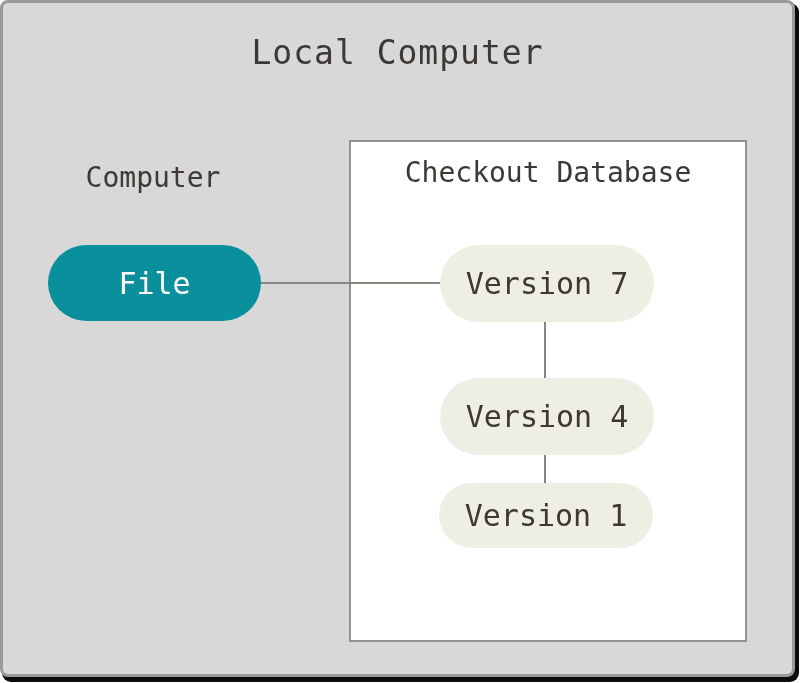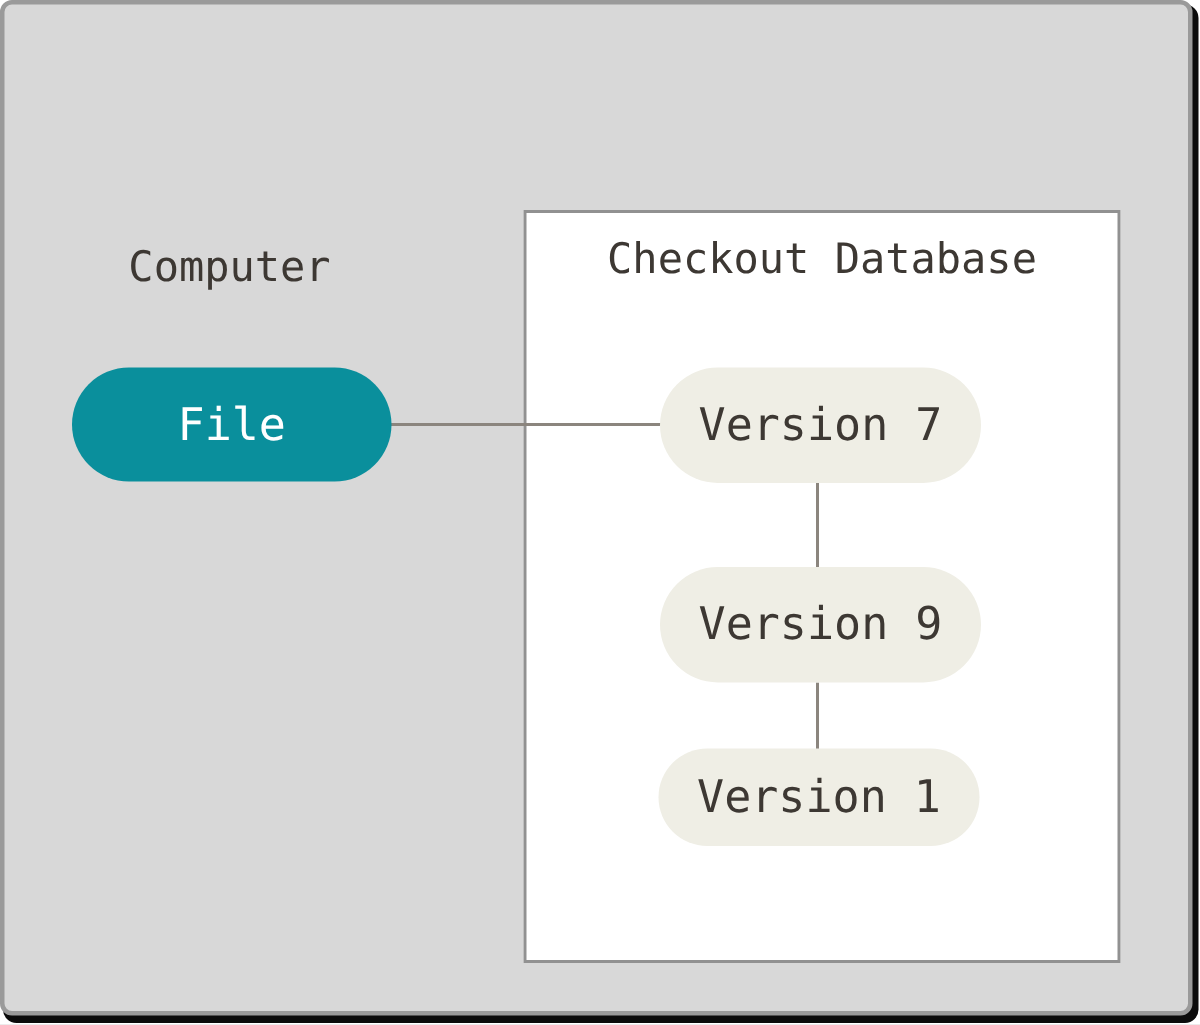--- a/index.html
+++ b/index.html
@@ -41,45 +41,46 @@
   .file-pill{
     left:45px;top:242px;width:213px;height:76px;
     background:var(--teal);color:var(--file-text);
   }
   .version-pill{
     width:214px;height:77px;
     background:var(--pill-bg);color:var(--text-dark);
   }
   .v3{left:437px;top:242px;}
   .v2{left:437px;top:375px;}
-  .v1{left:436px;top:496px;height:65px;}
+  .v1{left:436px;top:480px;height:65px;}
   .h-line{left:256px;top:279px;width:182px;height:2px;background:var(--line);}
   .v-line{width:2px;background:var(--line);left:541px;}
   .v-line-1{top:319px;height:57px;}
   .v-line-2{top:452px;height:53px;}
 </style>
 </head>
 <body>
 
 <div class="wrapper">
   <div class="canvas">
 
+    <div class="abs diagram-title">Local Computer</div>
 
     <div class="abs section-label checkout-label">Computer</div>
 
     <div class="abs db-box"></div>
 
     <div class="abs section-label db-label">Checkout Database</div>
 
     <div class="abs h-line"></div>
     <div class="abs v-line v-line-1"></div>
     <div class="abs v-line v-line-2"></div>
 
     <div class="abs pill file-pill">File</div>
 
     <div class="abs pill version-pill v3">Version 7</div>
 
-    <div class="abs pill version-pill v2">Version 9</div>
+    <div class="abs pill version-pill v2">Version 4</div>
 
     <div class="abs pill version-pill v1">Version 1</div>
 
   </div>
 </div>
 
 </body></html>

